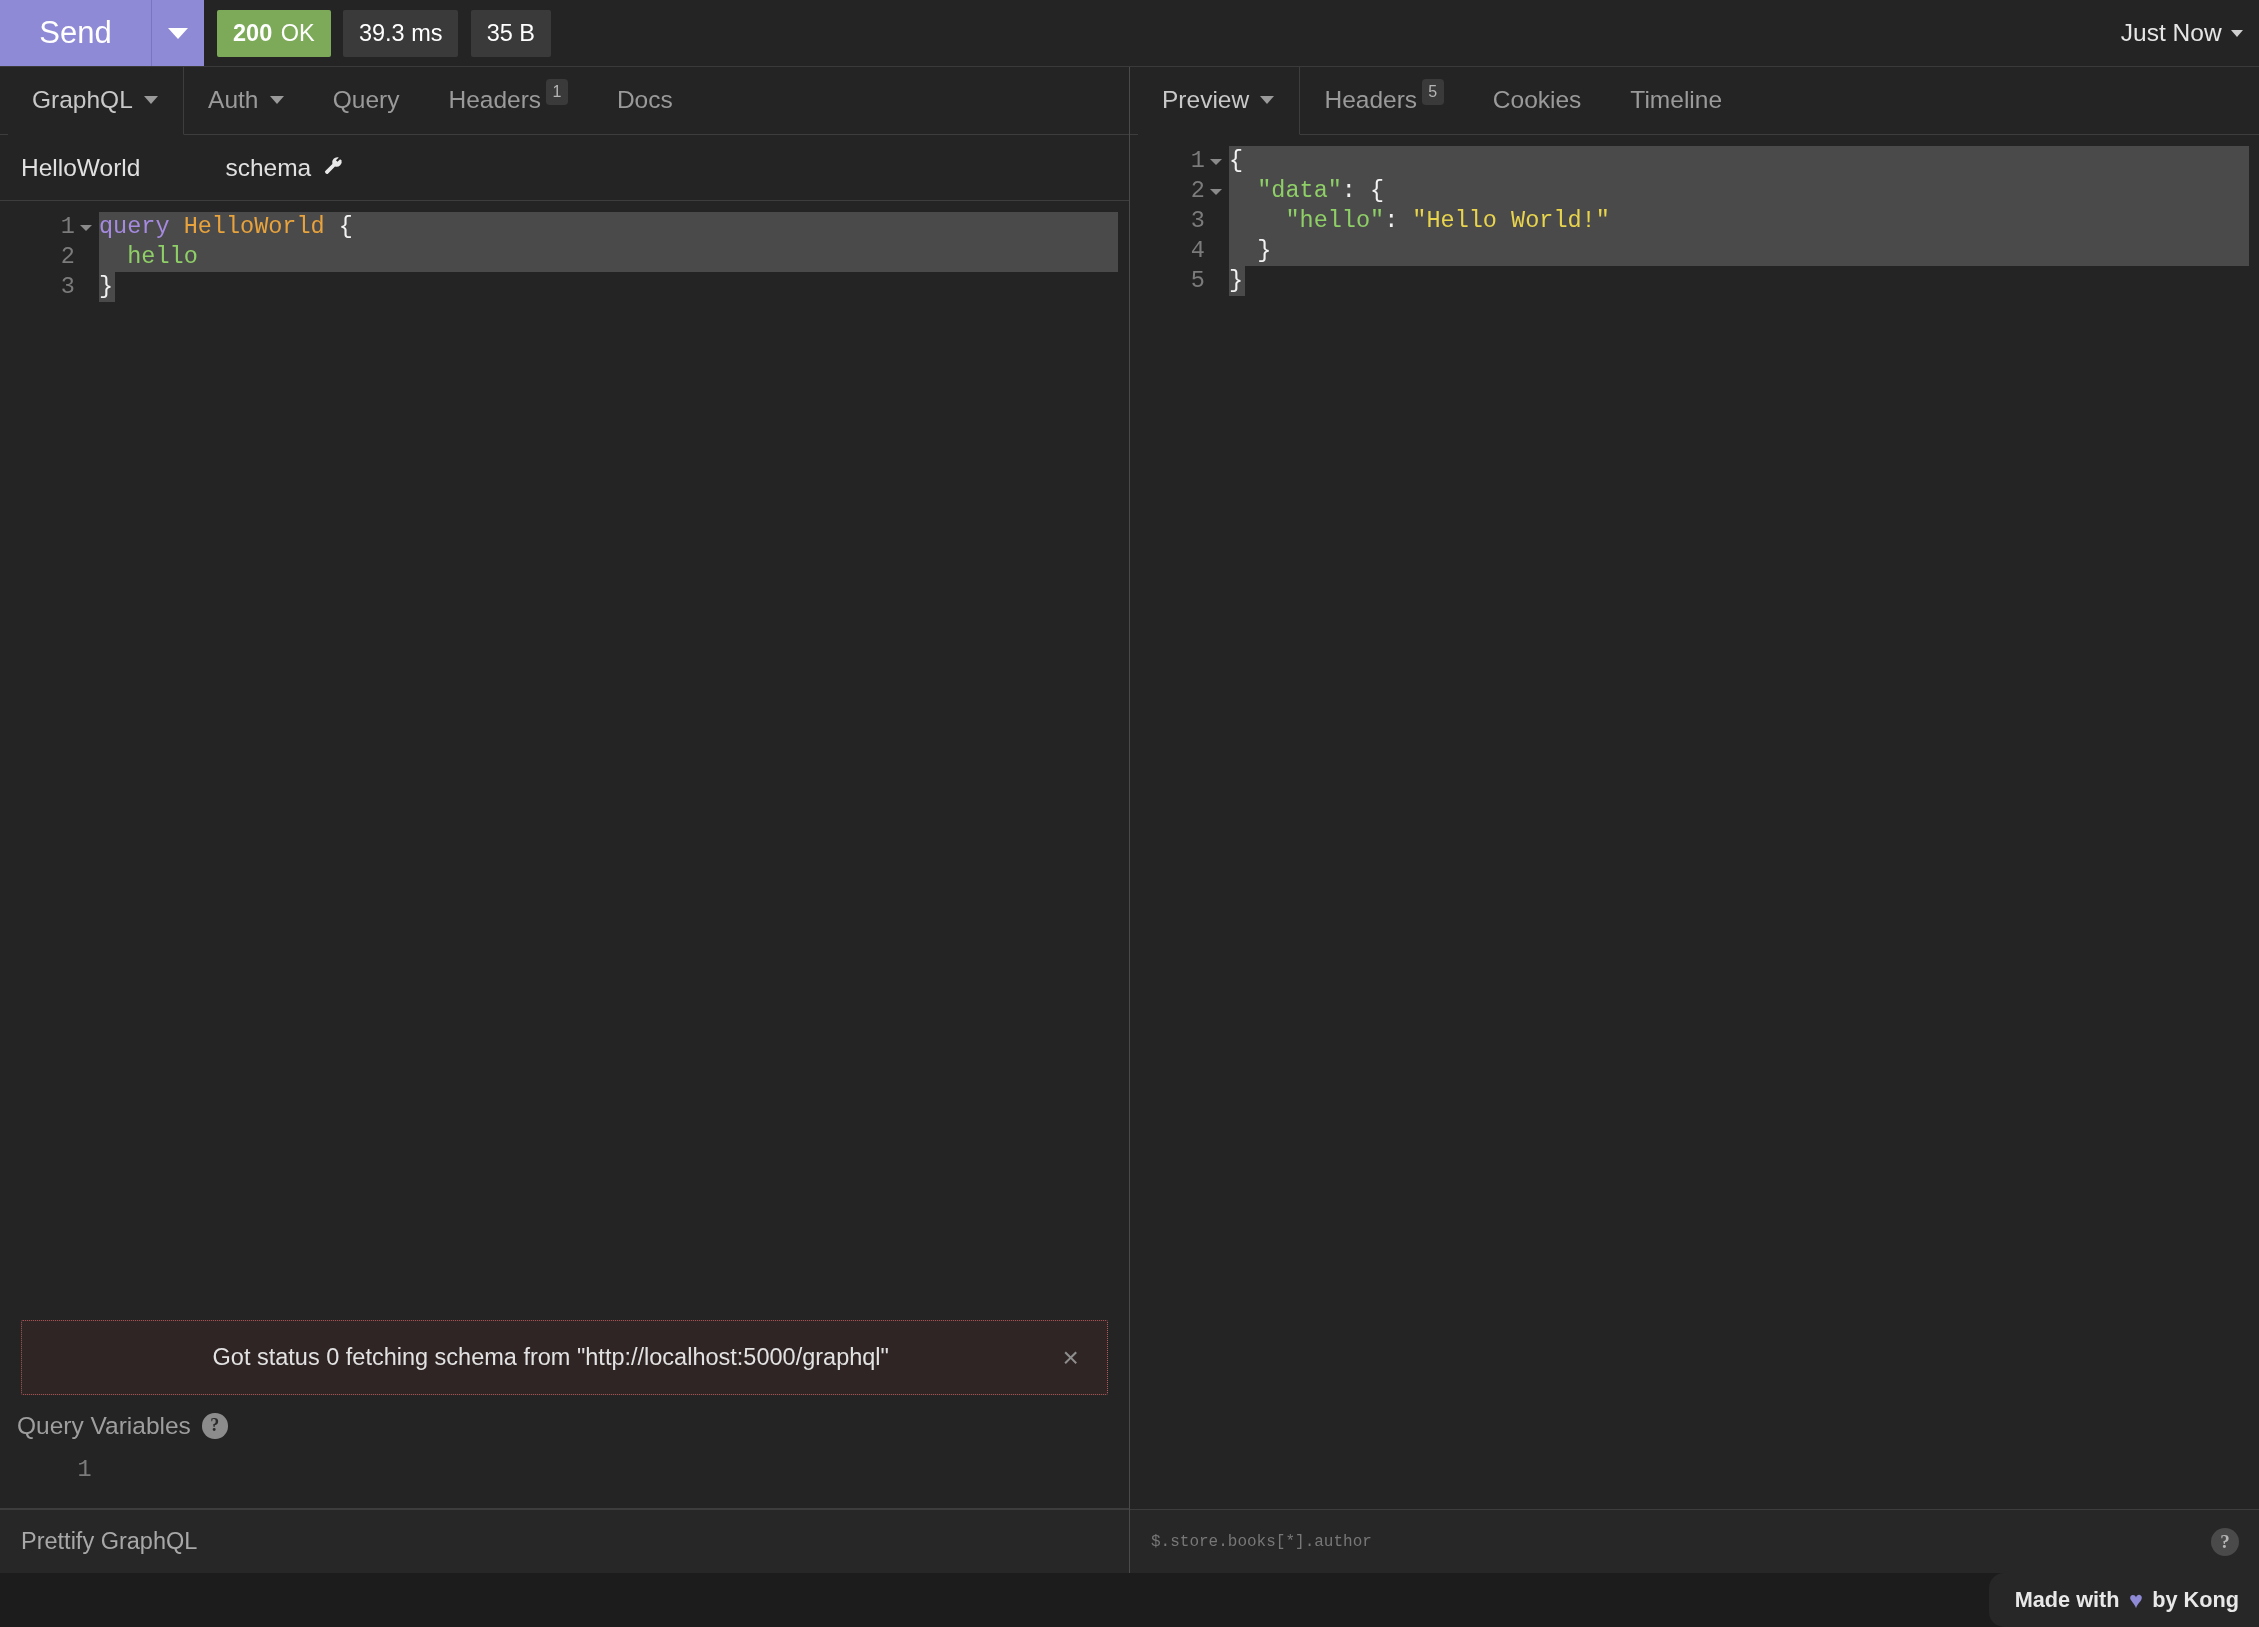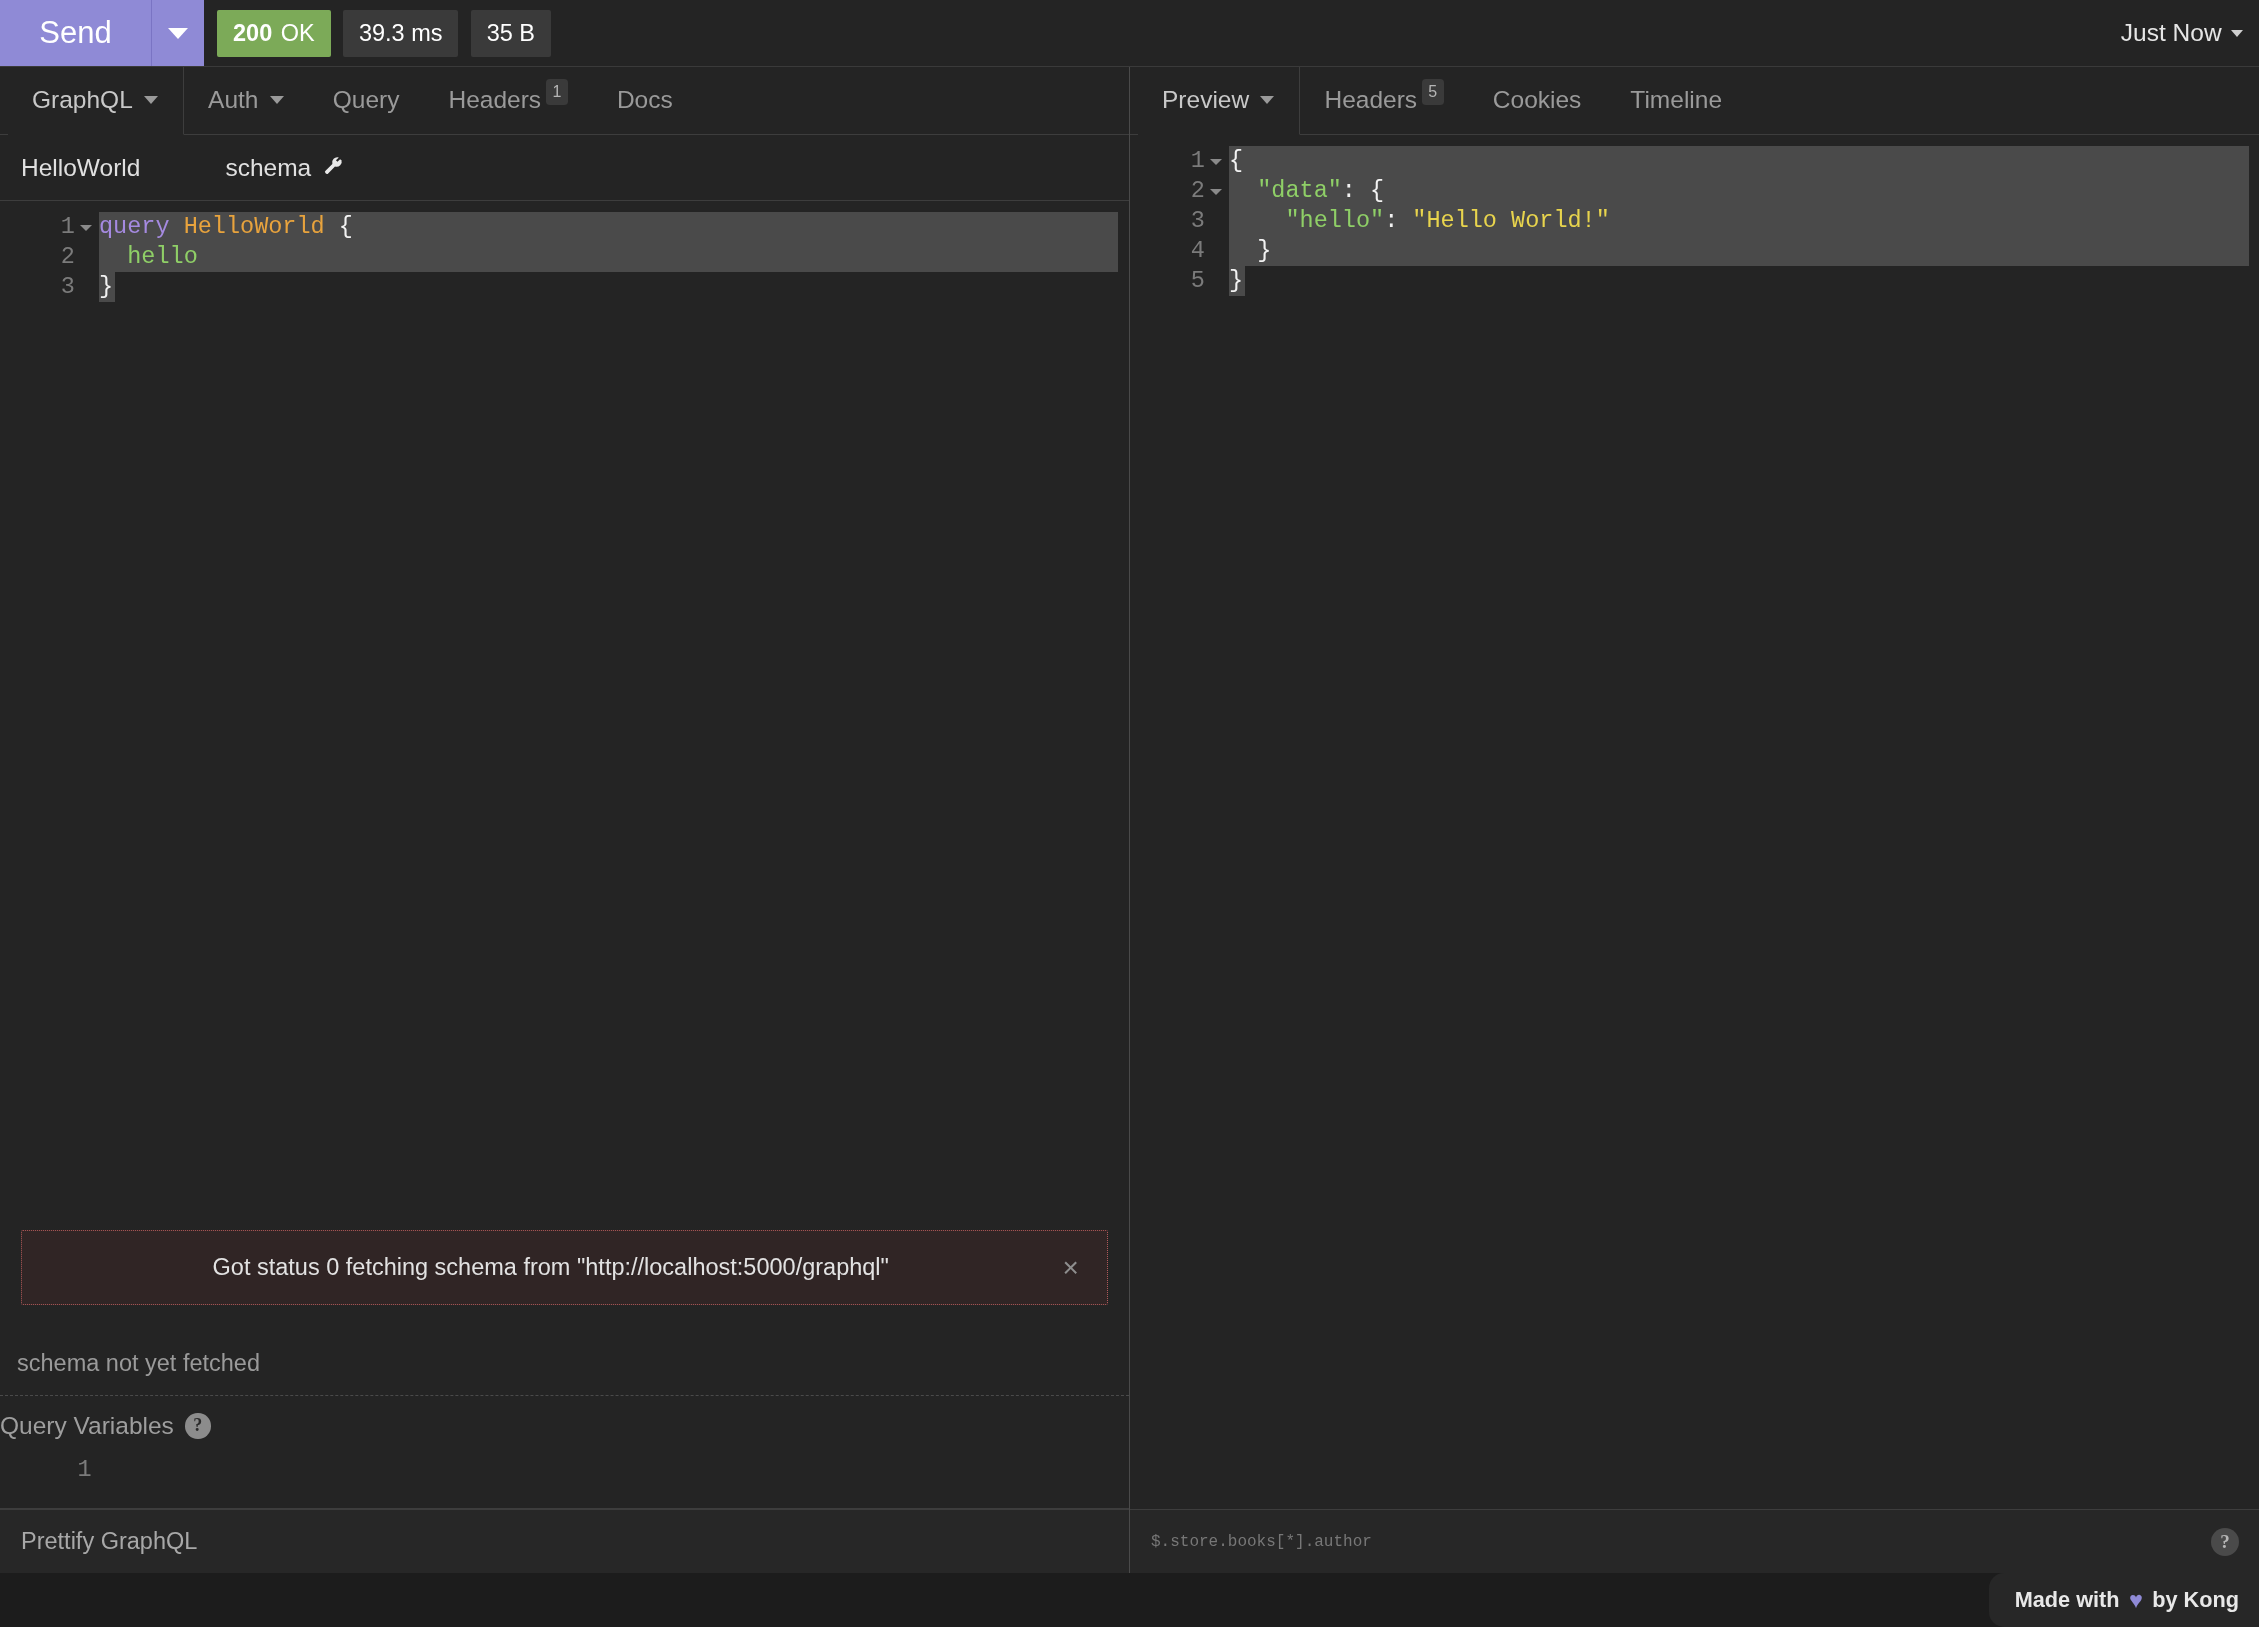--- a/index.html
+++ b/index.html
@@ -339,20 +339,21 @@
     border-bottom: 0.9px dashed #4a4a4a;
     margin-top: 26px;
   }
 
   
   .qv-header {
     height: 60px;
     min-height: 60px;
     display: flex;
     align-items: center;
+    padding-left: 17px;
     gap: 11.3px;
     color: #9e9e9e;
     font-size: 24.5px;
     cursor: pointer;
   }
 
   .help-dot {
     width: 25.4px; height: 25.4px;
     border-radius: 50%;
     background: #8c8c8c;
@@ -520,21 +521,20 @@
           <div class="code-line sel-part"><span class="gutter"><span>3</span><span class="fold hidden"></span></span><span class="code-text"><span class="t-punc">}</span></span></div>
         </div>
 
       <div class="banner-wrap">
         <div class="banner">
           <span class="banner-text">Got status 0 fetching schema from "http://localhost:5000/graphql"</span>
           <span class="banner-close">×</span>
         </div>
       </div>
 
-      <div class="schema-status">schema not yet fetched</div>
 
       <div class="qv-header">
         <span>Query Variables</span>
         <span class="help-dot">?</span>
       </div>
 
       <div class="qv-editor">
         <span class="gutter">1</span>
         <span class="code-text"></span>
       </div>

